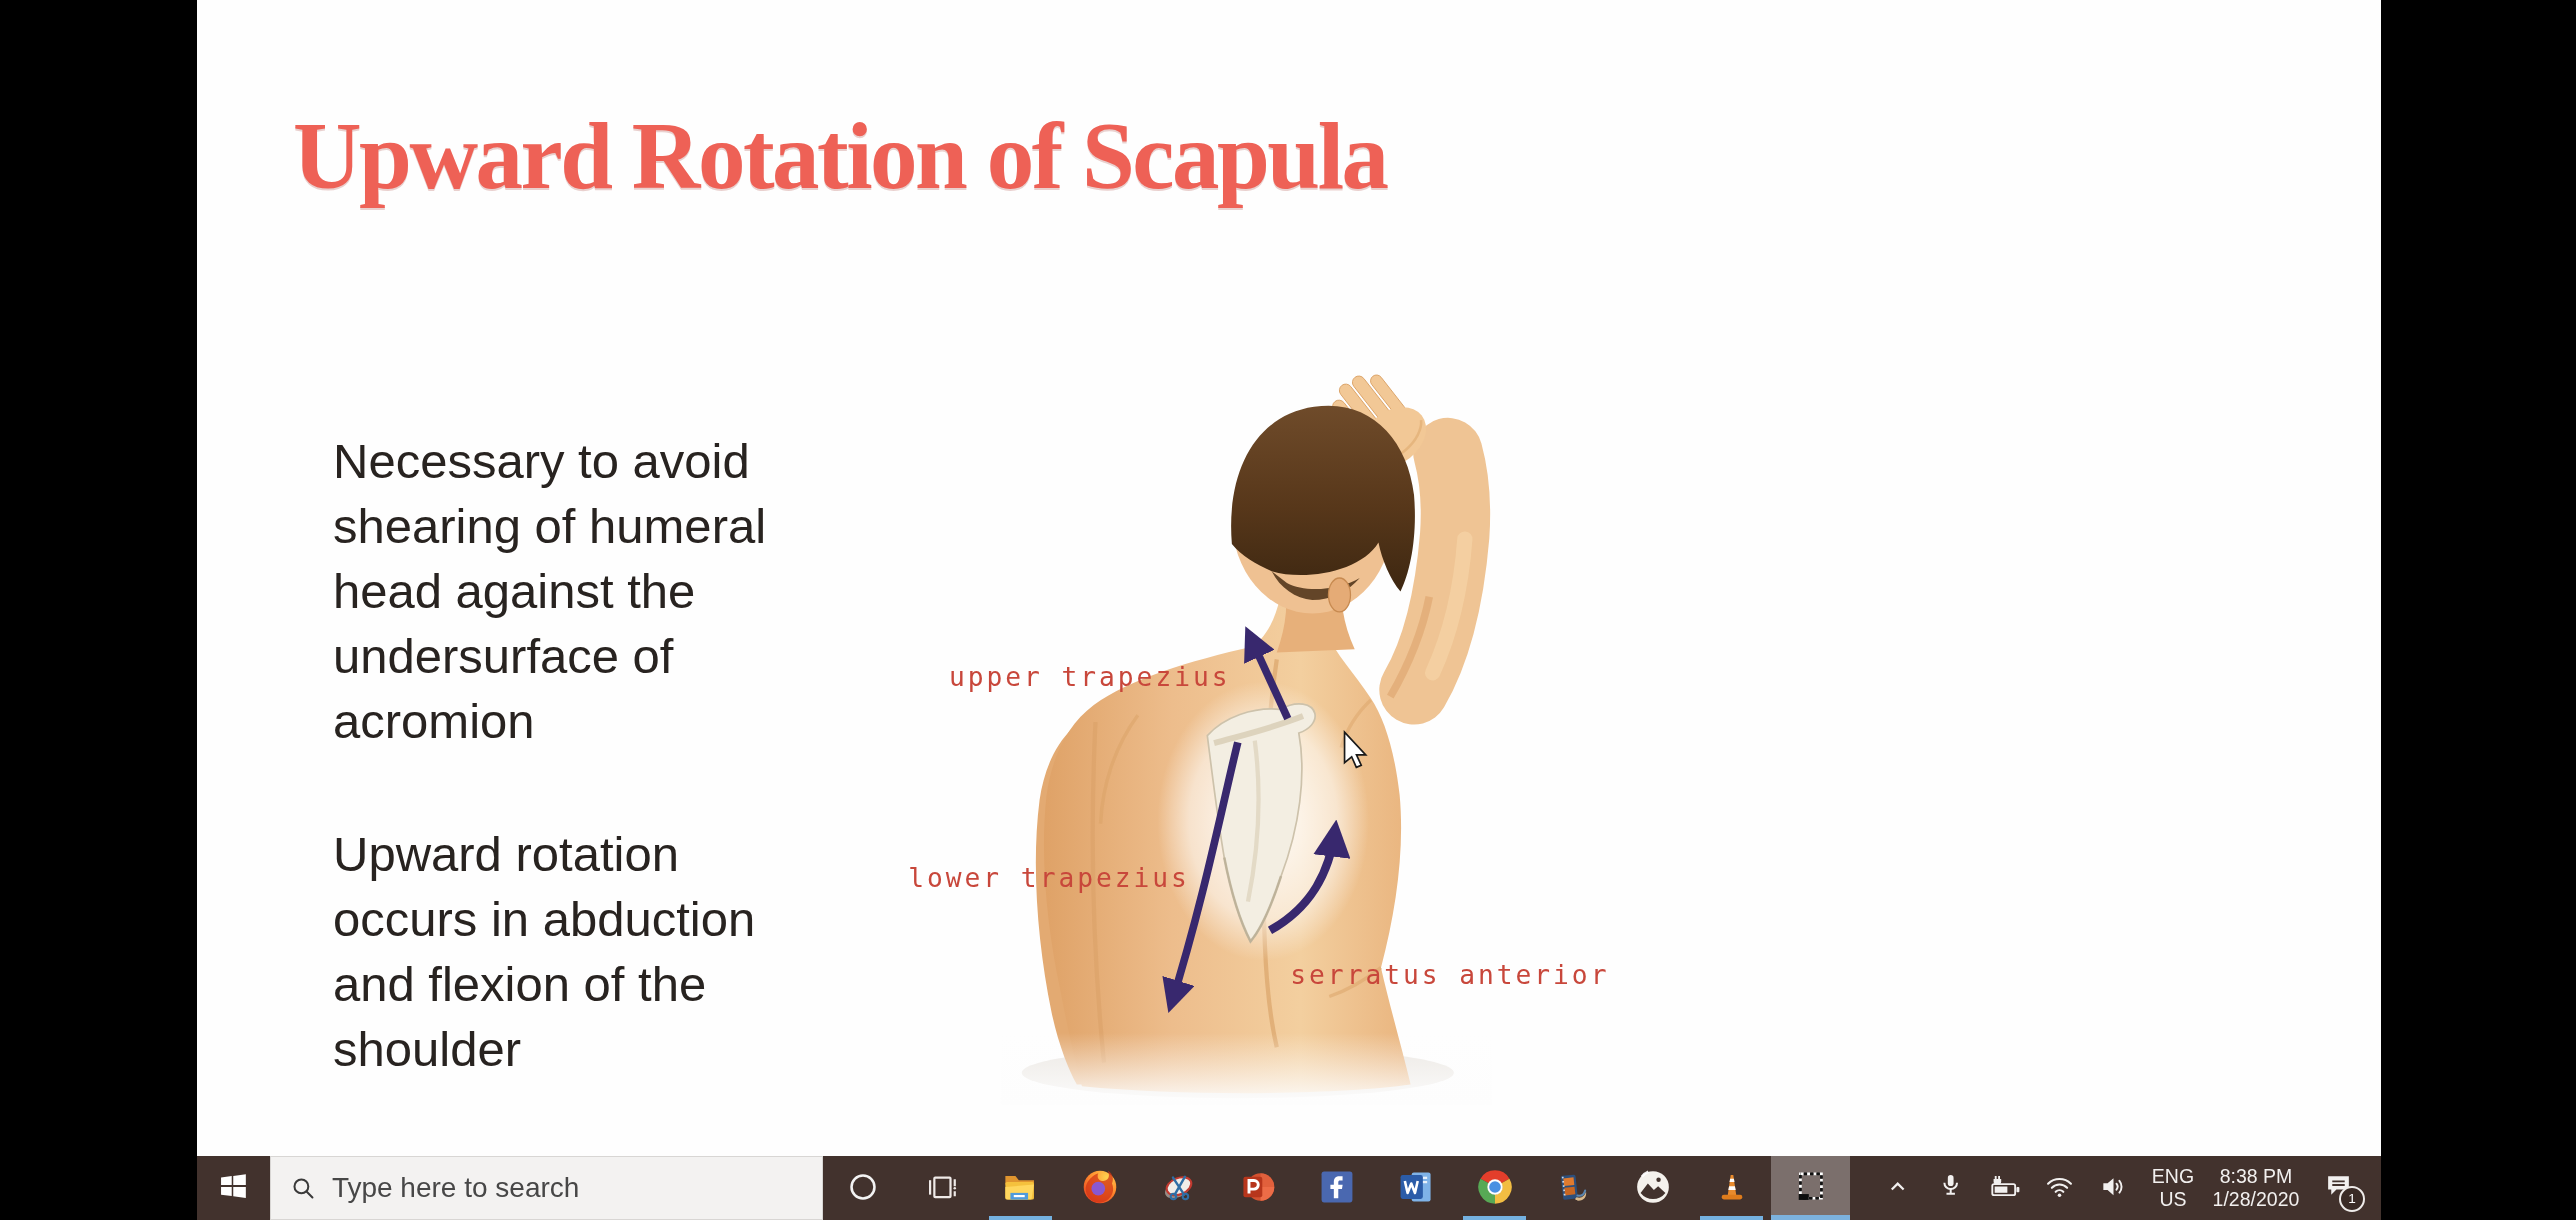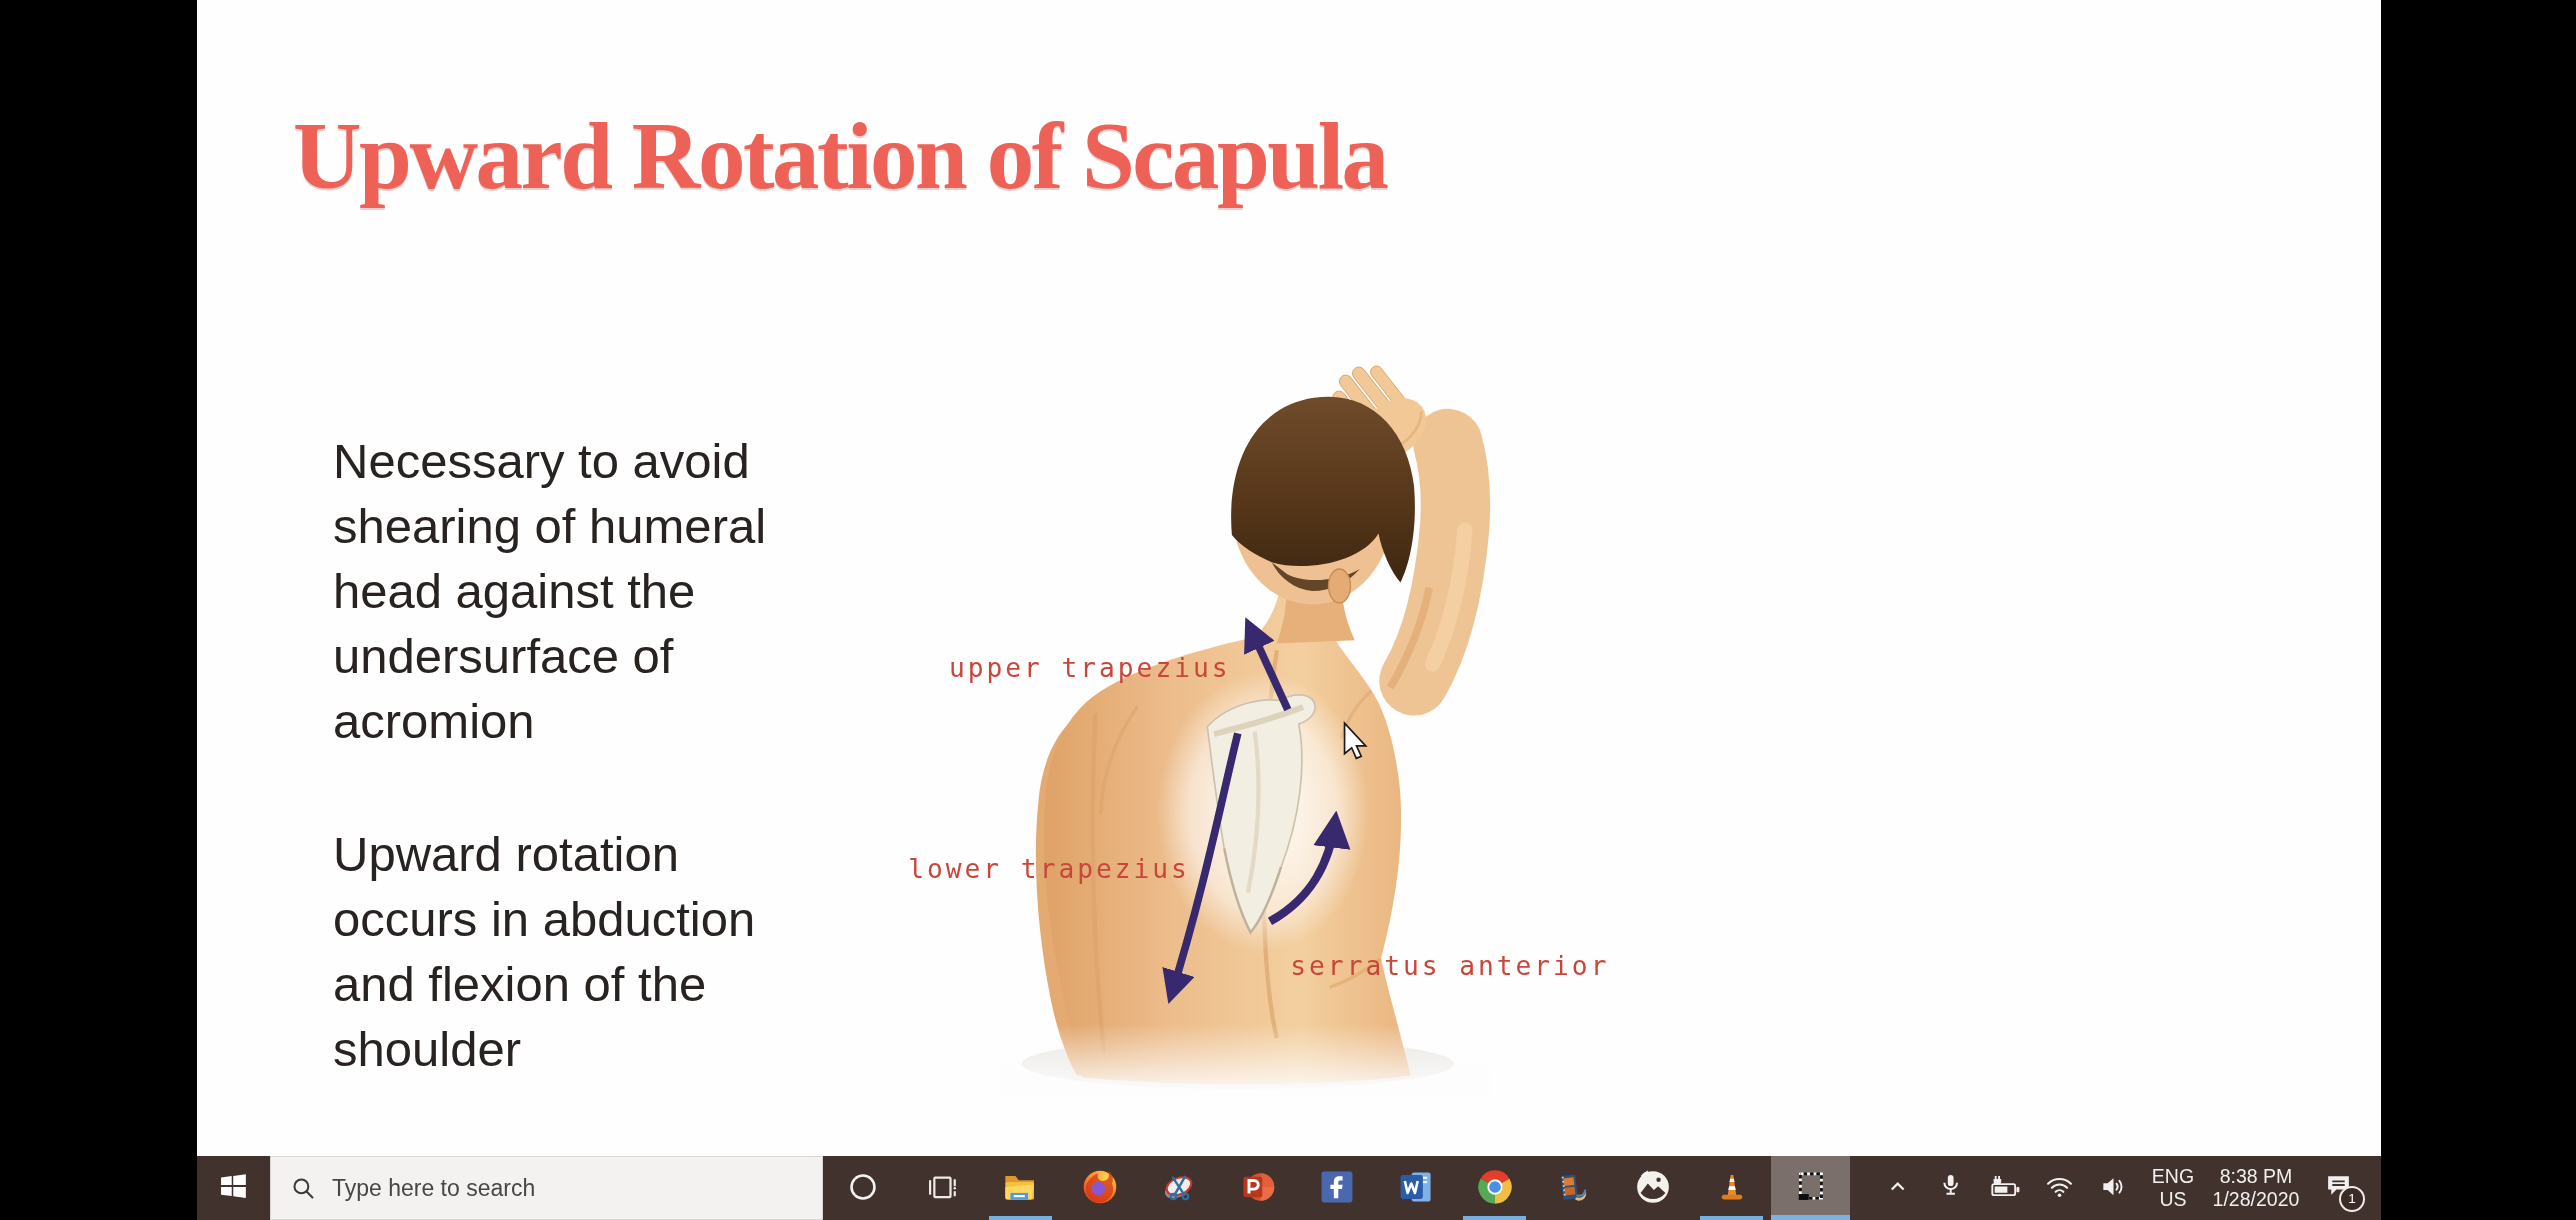--- a/index.html
+++ b/index.html
@@ -12,30 +12,30 @@
 
   
   .slide{position:absolute;left:0;top:0;right:0;bottom:64px;background:#fefefe;overflow:hidden;}
   .slide-title{position:absolute;left:96px;top:107px;margin:0;
     font-family:"Liberation Serif",serif;font-weight:700;font-size:95px;line-height:1.04;
     letter-spacing:-2.5px;color:#ee6156;text-shadow:0 1.7px 0 rgba(160,45,38,.22);white-space:nowrap;}
   .para{position:absolute;left:136px;width:502px;font-weight:400;font-size:49px;line-height:65px;
     color:#282320;letter-spacing:0;}
   .para1{top:380px;}
   .para2{top:773px;}
-  .figure{position:absolute;left:685px;top:308px;width:898px;height:788px;}
+  .figure{position:absolute;left:685px;top:317px;width:898px;height:788px;}
 
   
   .taskbar{position:absolute;left:0;right:0;bottom:0;height:64px;background:#42322d;}
   .start-btn{position:absolute;left:0;top:0;width:73px;height:64px;display:flex;align-items:center;justify-content:center;cursor:pointer;}
   .searchbox{position:absolute;left:73px;top:0;width:553px;height:64px;background:#f3f2f1;
     display:flex;align-items:center;box-sizing:border-box;border:0.8px solid #d8d6d4;}
   .searchbox .mag{margin-left:18.6px;flex:0 0 auto;display:flex;}
   .searchbox input{flex:1;height:100%;border:none;outline:none;background:transparent;
-    font-family:"Liberation Sans",sans-serif;font-size:23px;color:#14532d;padding-left:15.3px;}
+    font-family:"Liberation Sans",sans-serif;font-size:28px;color:#14532d;padding-left:15.3px;}
   .searchbox input::placeholder{color:#474747;opacity:1;}
   .apps{position:absolute;left:626px;top:0;height:64px;display:flex;}
   .app{position:relative;width:79px;height:64px;display:flex;align-items:center;justify-content:center;
     background:transparent;border:none;padding:0;cursor:pointer;}
   .app.open::after{content:"";position:absolute;left:7.6px;right:7.6px;bottom:0;height:4.2px;background:#74b1e0;}
   .app.active{background:rgba(255,255,255,.30);}
   .app.active::after{left:0;right:0;height:5.1px;background:#7cb2de;}
   .tray{position:absolute;left:1674px;right:5.1px;top:0;height:64px;display:flex;align-items:center;}
   .tray-item{position:relative;height:64px;display:flex;flex-direction:column;align-items:center;justify-content:center;
     color:#f2f0ef;cursor:pointer;}

